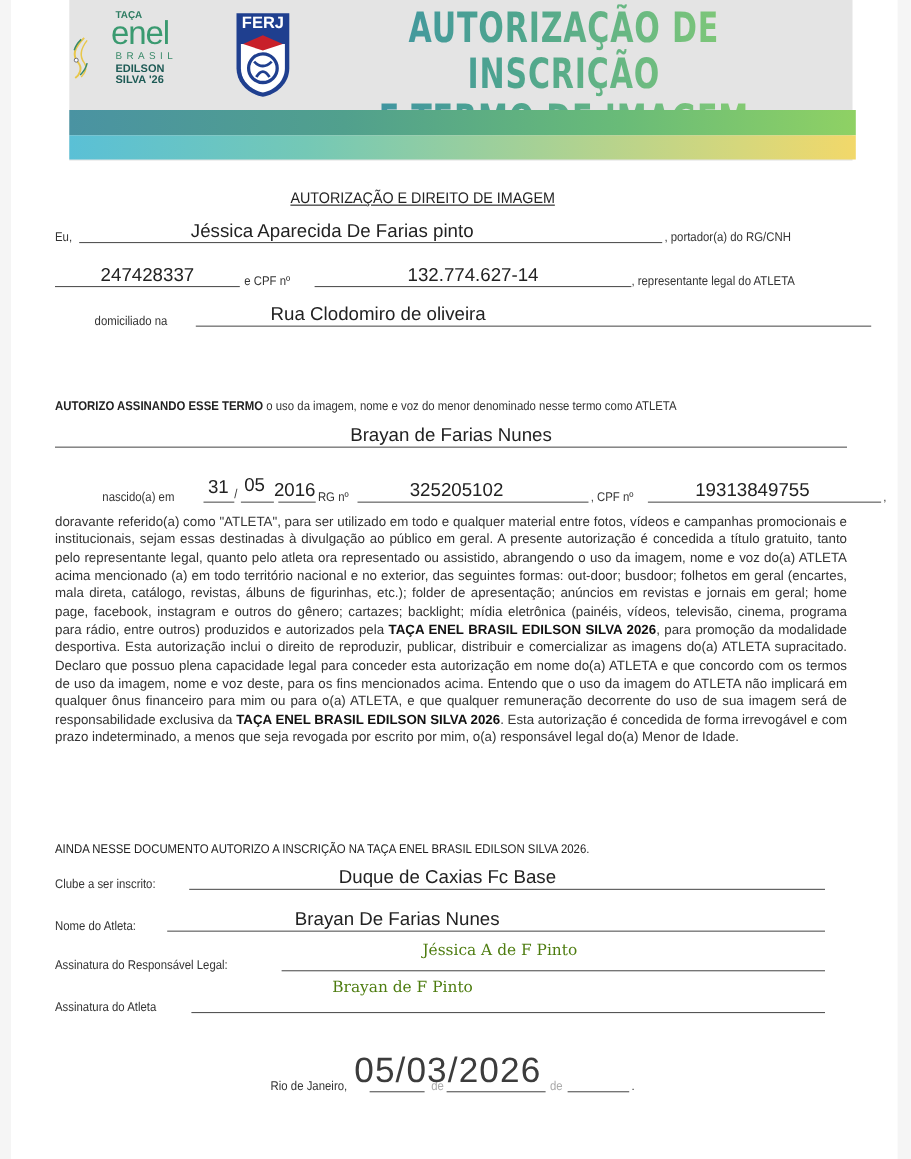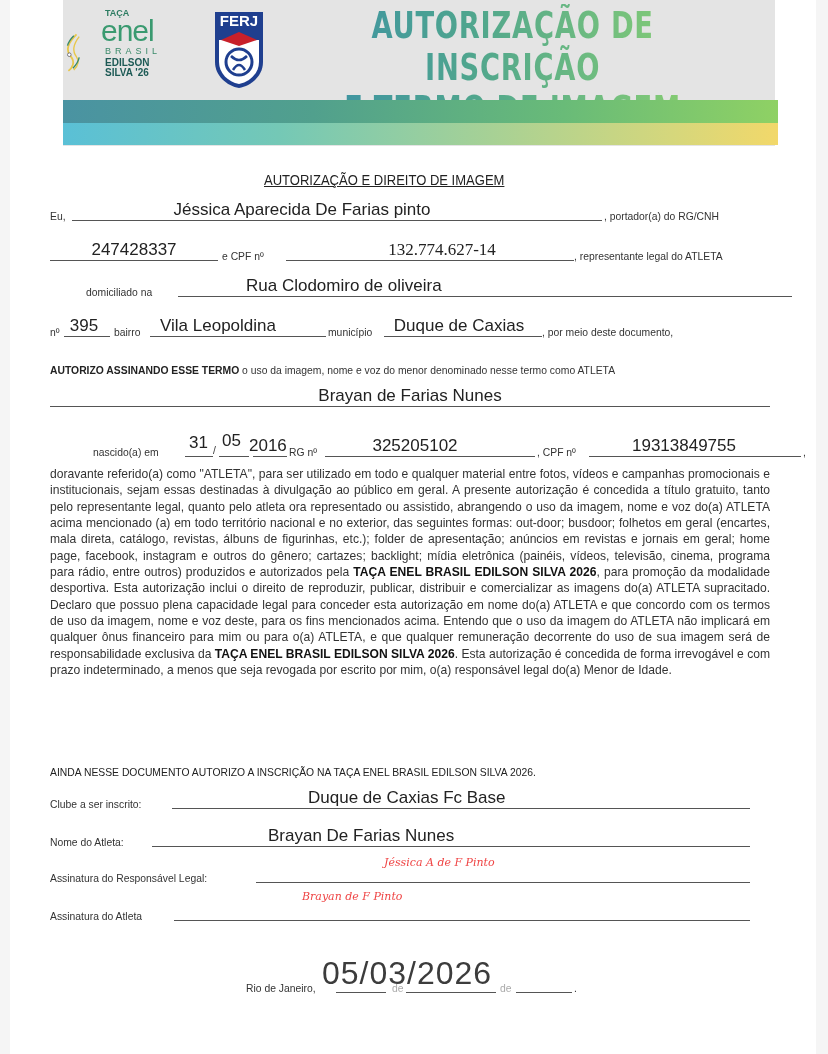--- a/index.html
+++ b/index.html
@@ -51,21 +51,21 @@
   .row { position:absolute; left:40px; height:24px; font-size:11px; color:#444; white-space:nowrap; }
   .lbl { position:absolute; bottom:2px; font-size:11.5px; color:#333; transform:scaleX(0.9); transform-origin:left bottom; }
   .line { position:absolute; bottom:3px; height:0; border-bottom:1px solid #555; }
   .fill { position:absolute; bottom:4px; font-size:17px; color:#222; text-align:center; }
   .bold { font-weight:bold; color:#222; }
   .para {
     position:absolute; left:40px; top:466px; width:720px;
     font-size:12.1px; line-height:16.35px; color:#333; text-align:justify;
   }
   .para b { color:#111; }
-  .sig { position:absolute; font-family:"DejaVu Serif", serif; font-style:italic; font-size:11px; color:#ef4444; }
+  .sig { position:absolute; font-family:"DejaVu Serif", serif; font-size:14px; color:#4d7c0f; }
   .date-big { position:absolute; left:312px; top:955px; font-size:32px; color:#3c3c3c; letter-spacing:1px; }
 </style>
 </head>
 <body>
 
 <div class="page">
 
   <div class="header">
     <svg class="logo-taca" viewBox="0 0 100 88" style="left:0;width:45px;">
       <path d="M30 5 C10 25, 5 40, 18 55 C28 67, 20 80, 12 86" stroke="#e8c74a" stroke-width="4" fill="none"></path>
@@ -104,42 +104,30 @@
     <div class="line" style="left:22px;width:530px;"></div>
     <span class="fill" style="left:22px;width:460px;">Jéssica Aparecida De Farias pinto</span>
     <span class="lbl" style="left:554px;">, portador(a) do RG/CNH</span>
   </div>
 
   <div class="row" style="top:240px;width:730px;">
     <div class="line" style="left:0;width:168px;"></div>
     <span class="fill" style="left:0;width:168px;">247428337</span>
     <span class="lbl" style="left:172px;">e CPF nº</span>
     <div class="line" style="left:236px;width:288px;"></div>
-    <span class="fill" style="left:248px;width:288px;font-family:Liberation Serif, serif;">132.774.627-14</span>
+    <span class="fill" style="left:236px;width:288px;">132.774.627-14</span>
     <span class="lbl" style="left:524px;">, representante legal do ATLETA</span>
   </div>
 
   <div class="row" style="top:276px;width:730px;margin-left:36px;">
     <span class="lbl" style="left:0;">domiciliado na</span>
     <div class="line" style="left:92px;width:614px;"></div>
     <span class="fill" style="left:160px;">Rua Clodomiro de oliveira</span>
   </div>
 
-  <div class="row" style="top:316px;width:730px;">
-    <span class="lbl" style="left:0;">nº</span>
-    <div class="line" style="left:14px;width:46px;"></div>
-    <span class="fill" style="left:14px;width:40px;">395</span>
-    <span class="lbl" style="left:64px;">bairro</span>
-    <div class="line" style="left:100px;width:176px;"></div>
-    <span class="fill" style="left:100px;width:176px;text-align:left;padding-left:10px;">Vila Leopoldina</span>
-    <span class="lbl" style="left:278px;">município</span>
-    <div class="line" style="left:334px;width:158px;"></div>
-    <span class="fill" style="left:334px;width:150px;">Duque de Caxias</span>
-    <span class="lbl" style="left:492px;">, por meio deste documento,</span>
-  </div>
 
   <div class="row" style="top:354px;width:730px;">
     <span class="lbl" style="left:0;"><span class="bold">AUTORIZO ASSINANDO ESSE TERMO</span><span> o uso da imagem, nome e voz do menor denominado nesse termo como ATLETA</span></span>
   </div>
 
   <div class="row" style="top:386px;width:730px;">
     <div class="line" style="left:0;width:720px;"></div>
     <span class="fill" style="left:0;width:720px;">Brayan de Farias Nunes</span>
   </div>
 

